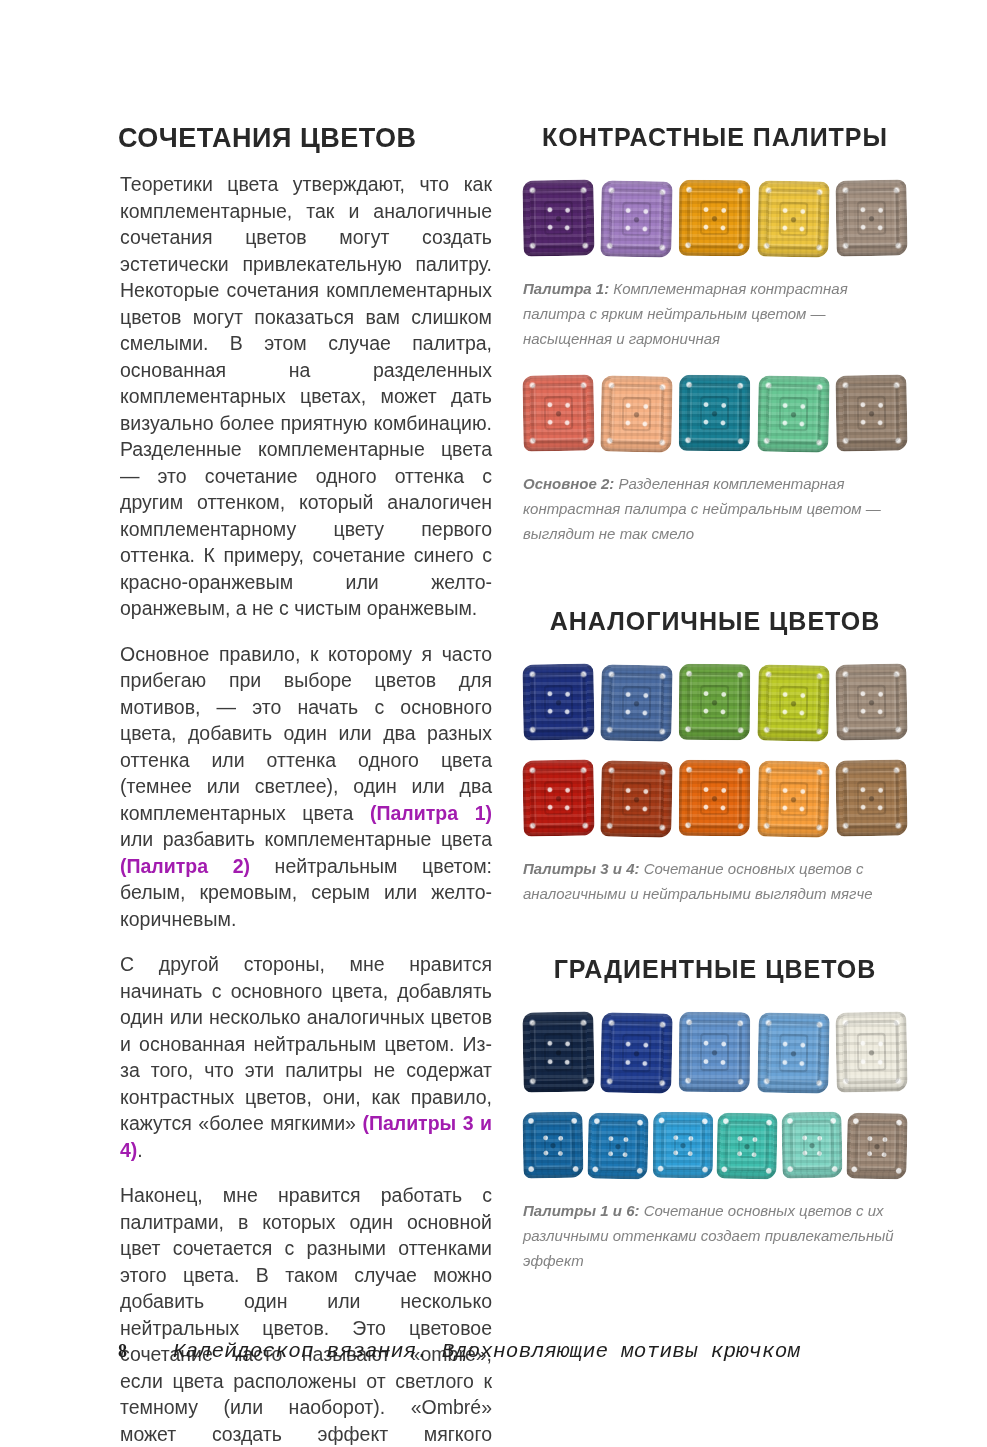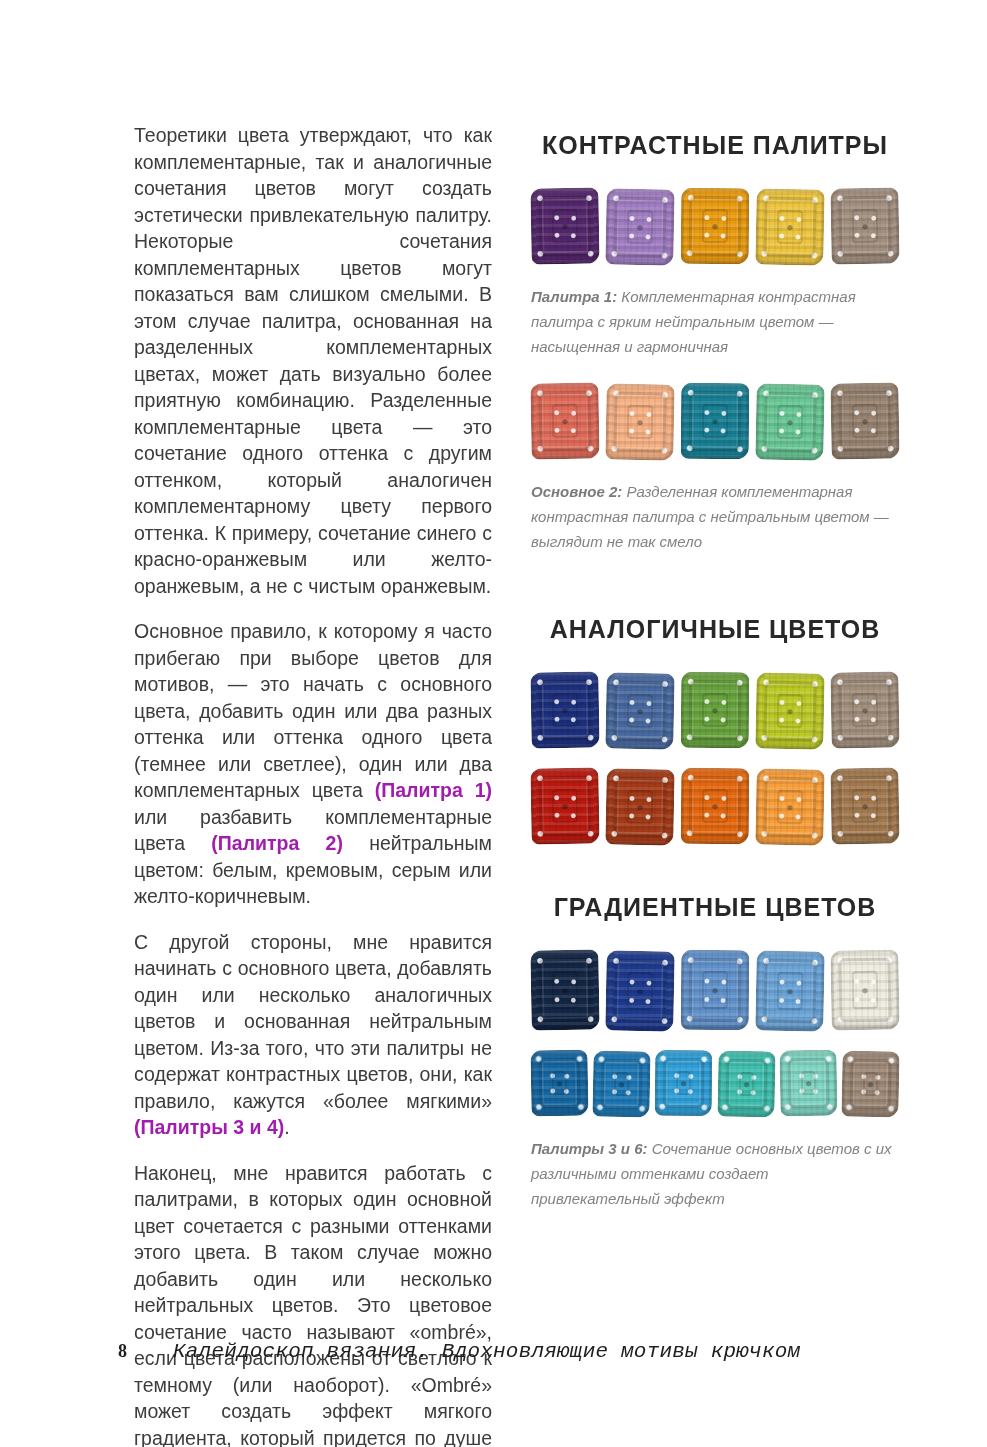--- a/index.html
+++ b/index.html
@@ -12,28 +12,28 @@
     overflow:hidden;
   }
   
   .left-col{position:absolute;left:118px;top:122px;width:374px;}
   .article-title{
     margin:0 0 17px 0;
     font-size:27px;line-height:32px;font-weight:700;
     letter-spacing:.5px;color:#282828;
   }
   .para{
-    margin:0 0 19px 16px;
+    margin:0 0 19px 2px;
     font-size:19.5px;line-height:26.5px;
     text-align:justify;color:#3c3c3c;
   }
   .para b{color:#a21caf;}
   
   .right-col{position:absolute;left:523px;top:122px;width:384px;}
-  .pal-section{margin:8px;}
+  .pal-section{margin:0;}
   .pal-section:nth-child(1){margin-bottom:60px;}
   .pal-section:nth-child(2){margin-bottom:48px;}
   .section-heading{
     margin:0 0 28px 0;
     font-size:25px;line-height:30px;font-weight:700;
     letter-spacing:1px;text-align:center;color:#282828;
   }
   .palette-row{display:flex;gap:7px;height:76px;margin:0 0 20px 0;}
   .palette-row.six{gap:5px;height:66px;margin-top:16px;}
   .palette-row.tall{height:80px;}
@@ -85,20 +85,21 @@
   }
   .page-number{font-size:18px;font-weight:700;color:#1e1e1e;}
   .book-title{margin-left:46px;font-size:21px;font-style:italic;color:#1f1f1f;letter-spacing:.2px;font-family:Liberation Mono, monospace;}
 </style>
 </head>
 <body>
 
 <div class="page">
 
   <div class="left-col">
+    <h1 class="article-title">СОЧЕТАНИЯ ЦВЕТОВ</h1>
     <div>
         <p class="para"><span>Теоретики цвета утверждают, что как комплементарные, так и аналогичные сочетания цветов могут создать эстетически привлекательную палитру. Некоторые сочетания комплементарных цветов могут показаться вам слишком смелыми. В этом случае палитра, основанная на разделенных комплементарных цветах, может дать визуально более приятную комбинацию. Разделенные комплементарные цвета — это сочетание одного оттенка с другим оттенком, который аналогичен комплементарному цвету первого оттенка. К примеру, сочетание синего с красно-оранжевым или желто-оранжевым, а не с чистым оранжевым.</span></p>
         <p class="para"><span>Основное правило, к которому я часто прибегаю при выборе цветов для мотивов, — это начать с основного цвета, добавить один или два разных оттенка или оттенка одного цвета (темнее или светлее), один или два комплементарных цвета </span><b>(Палитра 1)</b><span> или разбавить комплементарные цвета </span><b>(Палитра 2)</b><span> нейтральным цветом: белым, кремовым, серым или желто-коричневым.</span></p>
         <p class="para"><span>С другой стороны, мне нравится начинать с основного цвета, добавлять один или несколько аналогичных цветов и основанная нейтральным цветом. Из-за того, что эти палитры не содержат контрастных цветов, они, как правило, кажутся «более мягкими» </span><b>(Палитры 3 и 4)</b><span>.</span></p>
         <p class="para"><span>Наконец, мне нравится работать с палитрами, в которых один основной цвет сочетается с разными оттенками этого цвета. В таком случае можно добавить один или несколько нейтральных цветов. Это цветовое сочетание часто называют «ombré», если цвета расположены от светлого к темному (или наоборот). «Ombré» может создать эффект мягкого градиента, который придется по душе многим. </span></p>
       </div>
   </div>
 
   <div class="right-col">
       <section class="pal-section">
@@ -129,39 +130,40 @@
           <div class="sq" style="--c: #bcca26;"></div>
           <div class="sq" style="--c: #a18e7c;"></div>
         </div>
         <div class="palette-row">
           <div class="sq" style="--c: #ba190f;"></div>
           <div class="sq" style="--c: #a43a17;"></div>
           <div class="sq" style="--c: #e4670f;"></div>
           <div class="sq" style="--c: #f89e3a;"></div>
           <div class="sq" style="--c: #a2794f;"></div>
         </div>
+        <p class="caption"><b>Палитры 3 и 4:</b> Сочетание основных цветов с аналогичными и нейтральными выглядит мягче</p>
       </section>
       <section class="pal-section">
         <h2 class="section-heading">ГРАДИЕНТНЫЕ ЦВЕТОВ</h2>
         <div class="palette-row tall">
           <div class="sq" style="--c: #132645;"></div>
           <div class="sq" style="--c: #1e3a8e;"></div>
           <div class="sq" style="--c: #6191ca;"></div>
           <div class="sq" style="--c: #6aa3d6;"></div>
           <div class="sq" style="--c: #efecdf;"></div>
         </div>
         <div class="palette-row six">
           <div class="sq" style="--c: #1566a1;"></div>
           <div class="sq" style="--c: #1c77b4;"></div>
           <div class="sq" style="--c: #2f9fd7;"></div>
           <div class="sq" style="--c: #3fbfae;"></div>
           <div class="sq" style="--c: #80d5c3;"></div>
           <div class="sq" style="--c: #9d8876;"></div>
         </div>
-        <p class="caption"><b>Палитры 3 и 6:</b> Сочетание основных цветов с их различными оттенками создает привлекательный эффект</p>
+        <p class="caption"><b>Палитры 1 и 6:</b> Сочетание основных цветов с их различными оттенками создает привлекательный эффект</p>
       </section>
     </div>
 
   <div class="footer">
     <span class="page-number">8</span>
     <span class="book-title">Калейдоскоп вязания. Вдохновляющие мотивы крючком</span>
   </div>
 
 </div>
 

